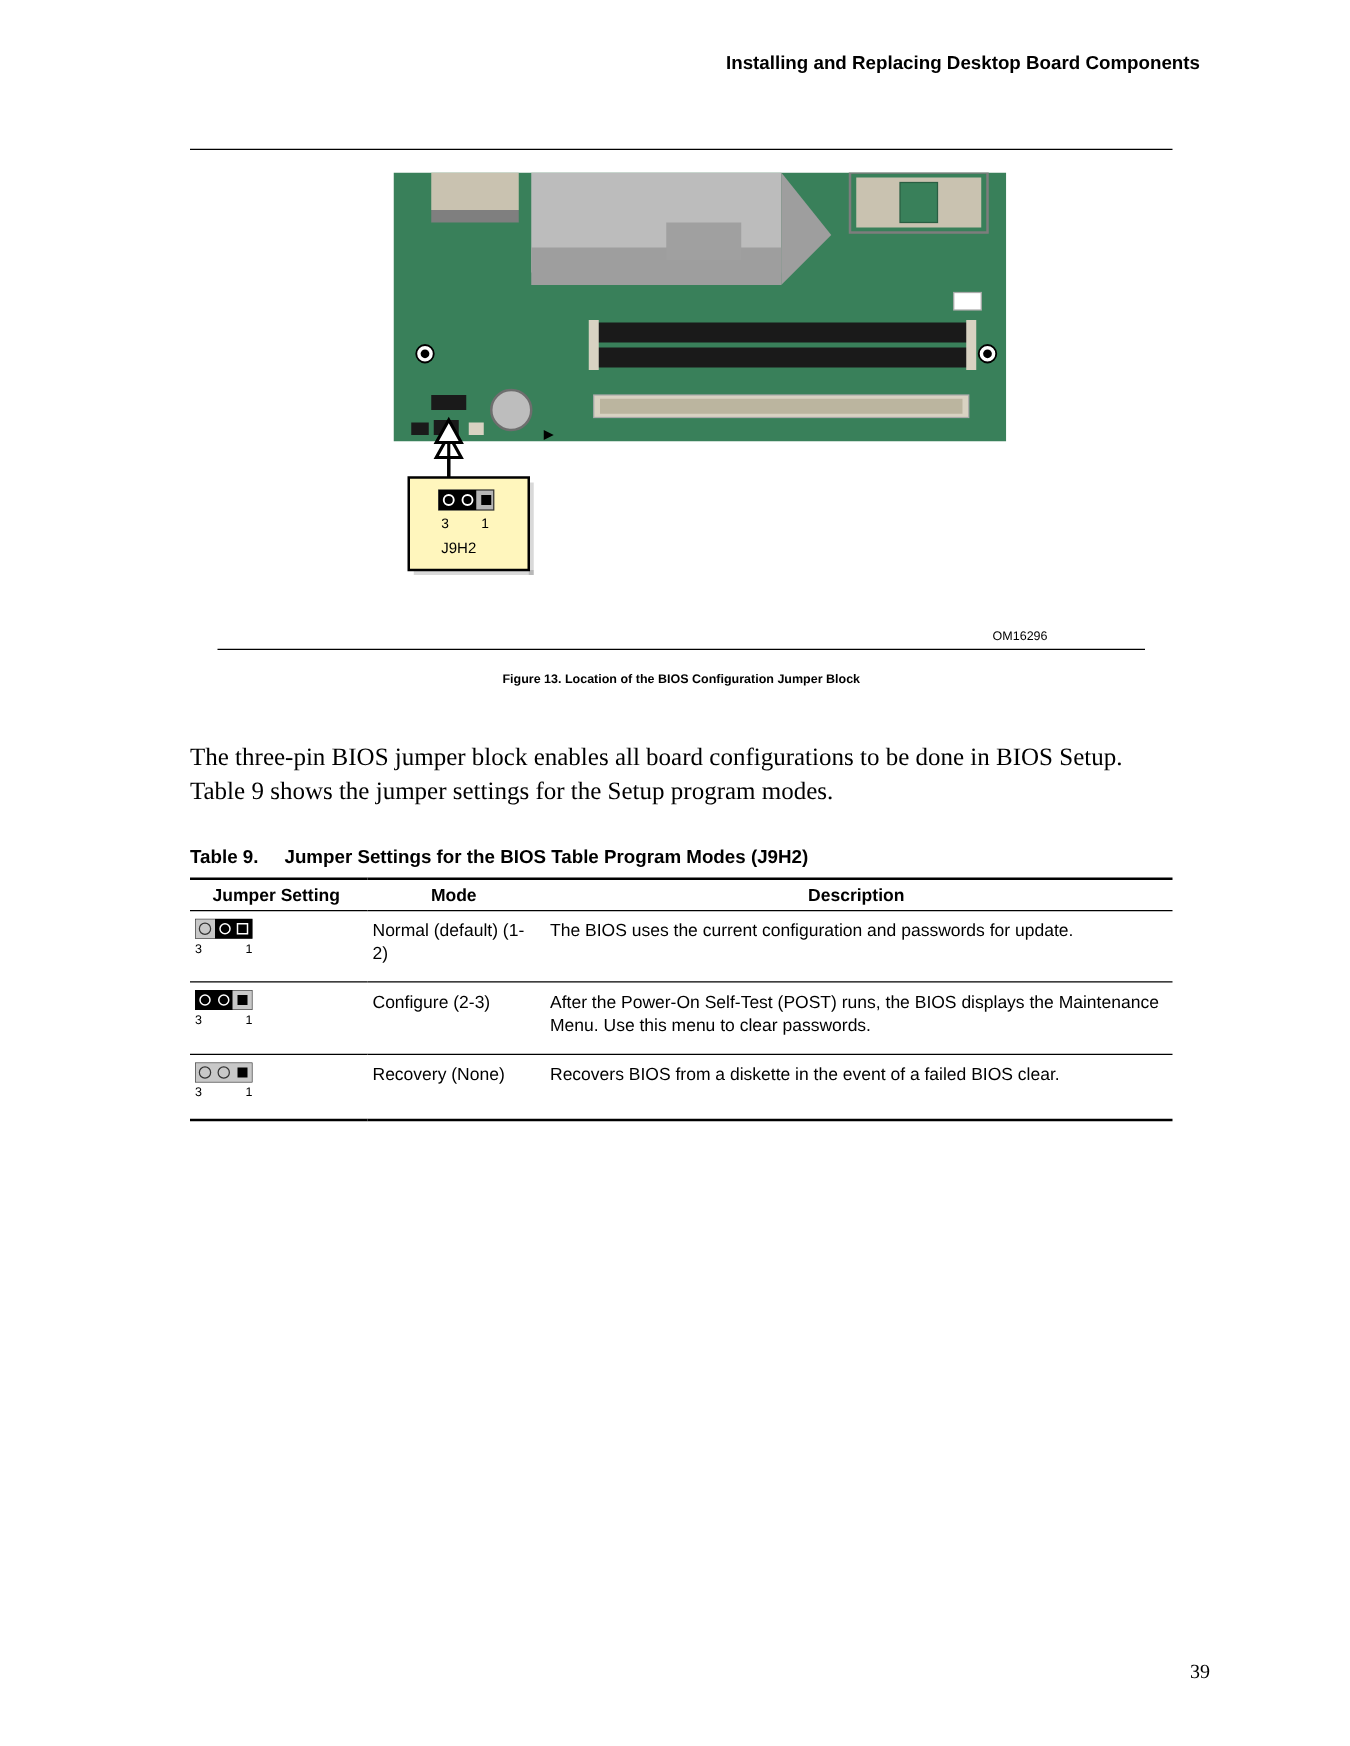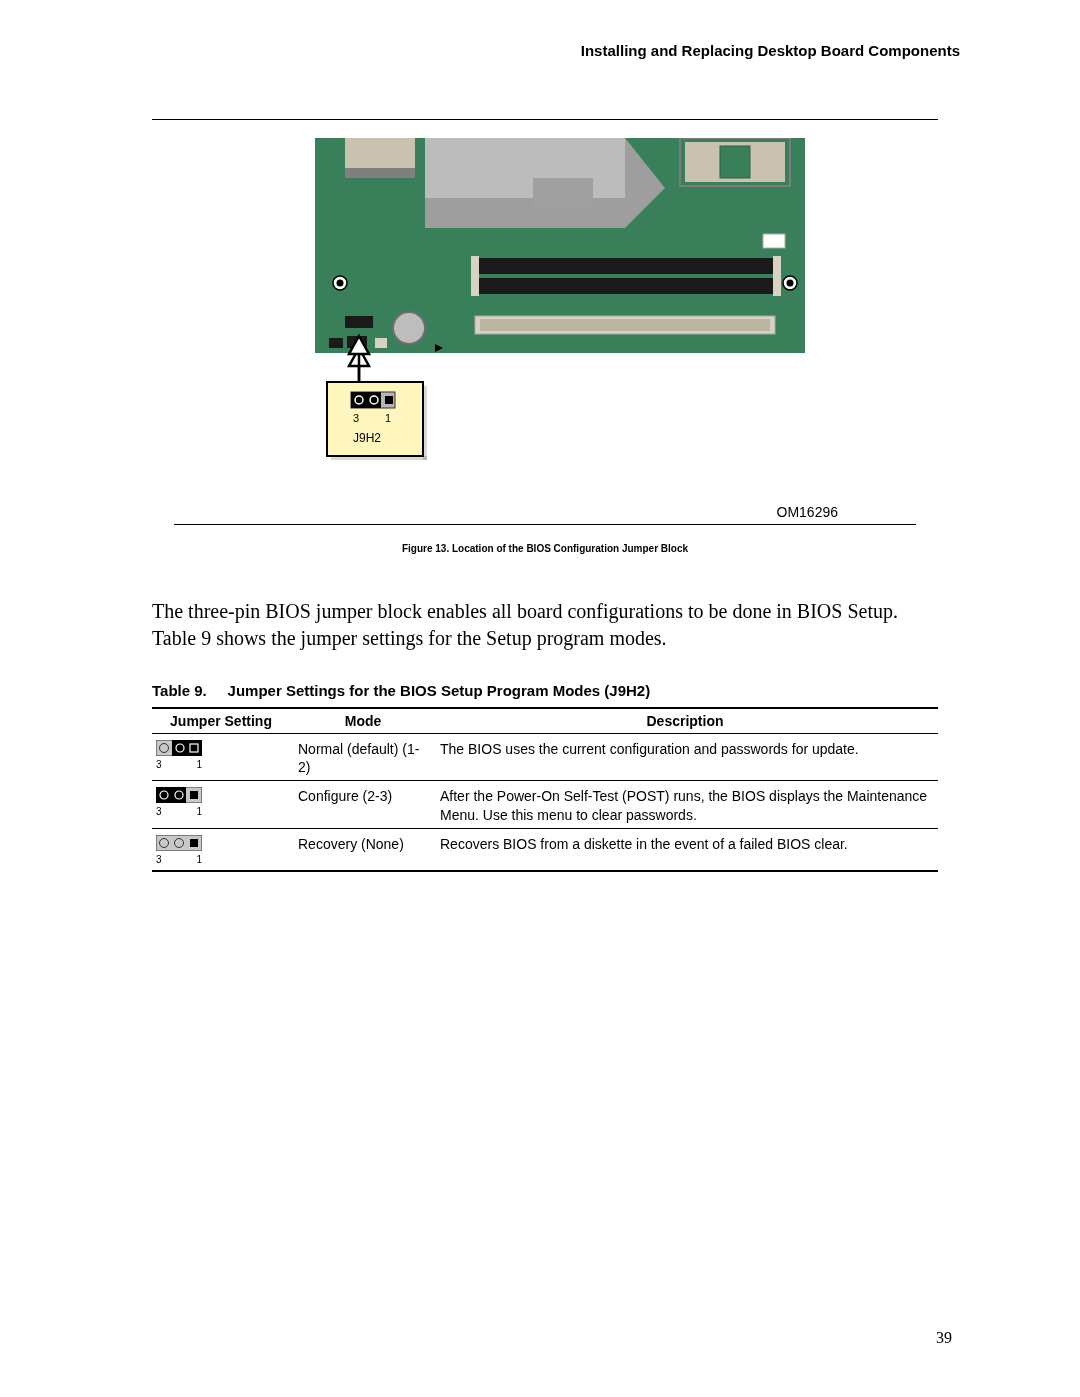--- a/index.html
+++ b/index.html
@@ -41,21 +41,21 @@
   }
   .figure-wrap {
     margin: 0 22px;
   }
   .board-svg {
     display: block;
     margin: 0 auto;
   }
   .om-number {
     font-family: Arial, Helvetica, sans-serif;
-    font-size: 14px;
+    font-size: 10px;
     text-align: right;
     margin: 6px 100px 4px 0;
   }
   .fig-caption {
     font-family: Arial, Helvetica, sans-serif;
     font-weight: bold;
     font-size: 10px;
     text-align: center;
     margin-top: 14px;
   }
@@ -80,39 +80,39 @@
   table.jumper th {
     text-align: center;
     font-weight: bold;
     border-top: 2px solid #000;
     border-bottom: 1px solid #000;
     padding: 4px 8px 4px 4px;
     vertical-align: top;
   }
   table.jumper td {
     border-bottom: 1px solid #000;
-    padding: 6px 8px 4px 4px;
+    padding: 6px 8px 14px 4px;
     vertical-align: top;
     line-height: 1.3;
   }
   table.jumper tr:last-child td {
     border-bottom: 2px solid #000;
   }
   .jumper-cell svg { display:block; }
   .jumper-cell .pinlbl {
     font-size: 10px;
     margin-top: 2px;
     display:flex;
     justify-content: space-between;
     width: 46px;
   }
   .page-num {
     position: absolute;
     bottom: 50px;
-    right: 128px;
+    right: 112px;
     font-size: 16px;
   }
 </style>
 </head>
 <body>
 
 <div class="page">
   <div class="running-head">Installing and Replacing Desktop Board Components</div>
 
 
@@ -184,21 +184,21 @@
     </svg>
     <div class="om-number">OM16296</div>
     <hr class="hr" style="margin-top:2px;">
     <div class="fig-caption">Figure 13.  Location of the BIOS Configuration Jumper Block</div>
   </div>
 
   <p class="body-para">The three-pin BIOS jumper block enables all board configurations to be done in BIOS Setup. Table 9 shows the jumper settings for the Setup program modes.</p>
 
   <div class="table-caption">
     <span>Table 9.</span>&nbsp;&nbsp;&nbsp;&nbsp;
-    <span>Jumper Settings for the BIOS Setup Program Modes (J9H2)</span>
+    <span>Jumper Settings for the BIOS Table Program Modes (J9H2)</span>
   </div>
 
   <table class="jumper">
     <thead>
       <tr>
         <th style="width:130px">Jumper Setting</th>
         <th style="width:130px">Mode</th>
         <th>Description</th>
       </tr>
     </thead>

